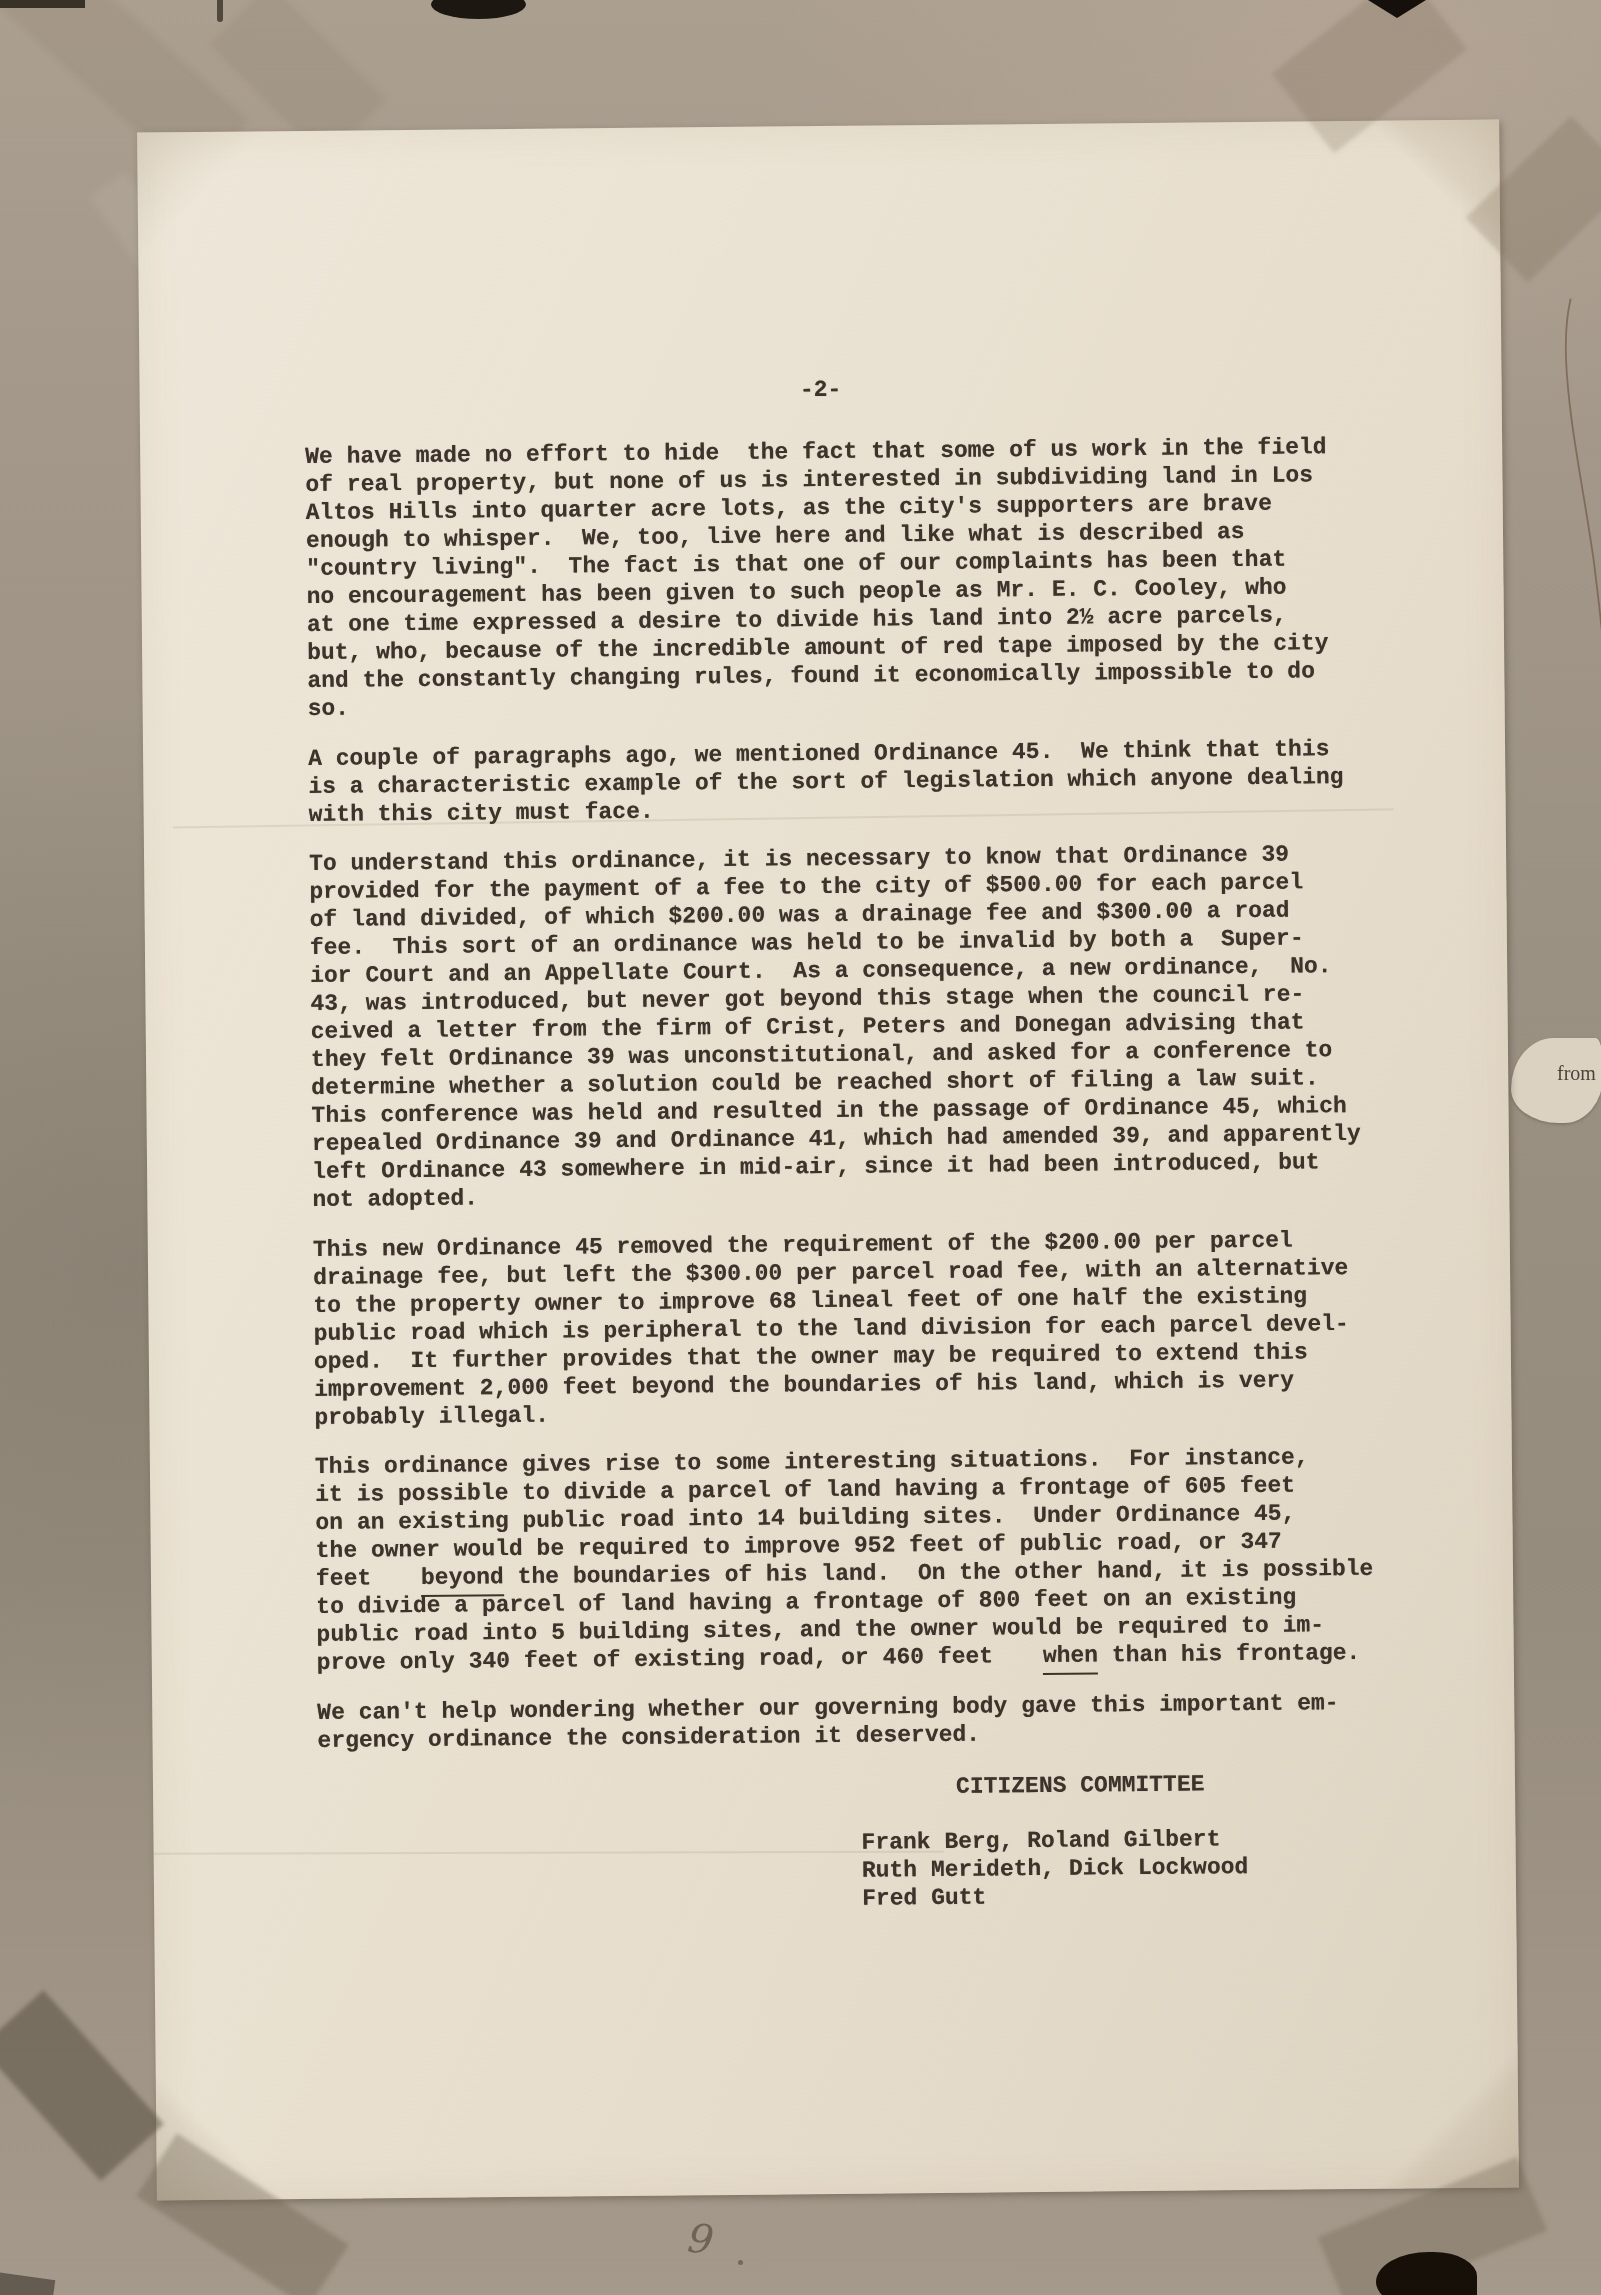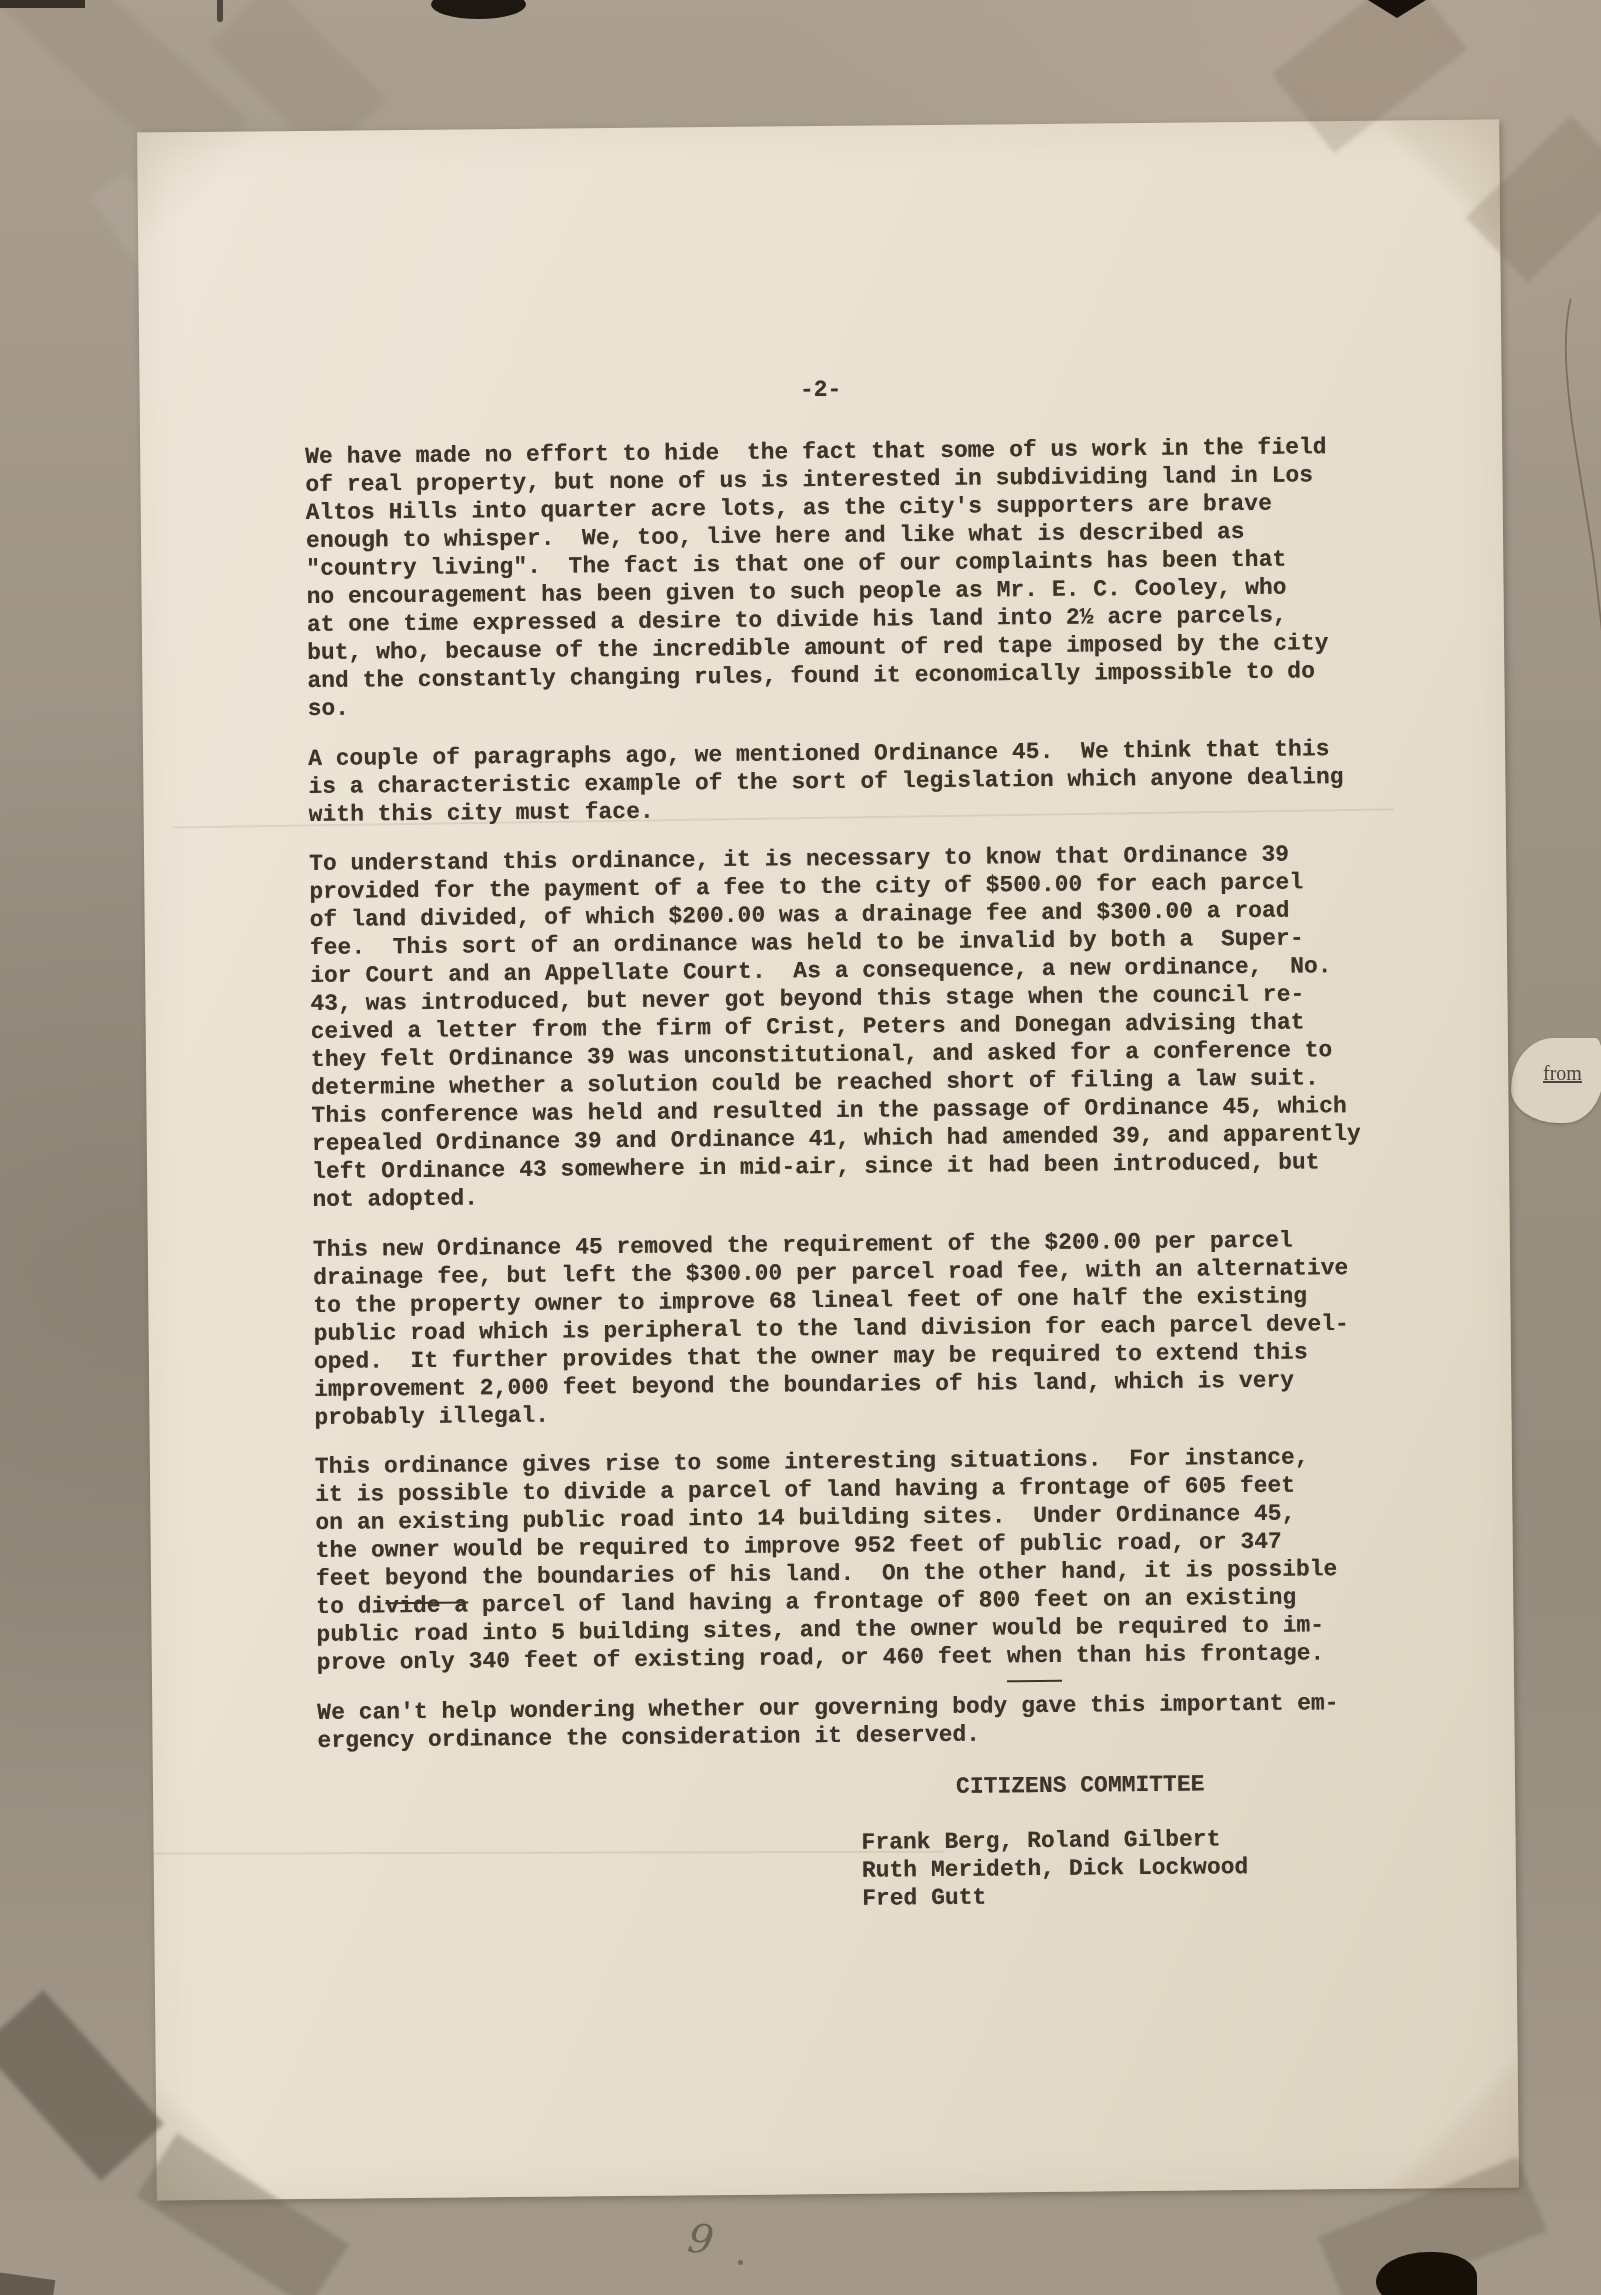--- a/index.html
+++ b/index.html
@@ -33,36 +33,36 @@
   .fold.br{right:0;bottom:0;width:223px;height:180px;
     background:linear-gradient(315deg,rgba(158,142,116,.32) 0%,rgba(158,142,116,.14) 28%,rgba(158,142,116,0) 35%);}
   .crease{position:absolute;height:2.2px;background:rgba(140,125,100,.16);filter:blur(0.7px);}
 
   
   .typed{font-family:"Liberation Mono",monospace;font-weight:700;color:#3e332a;
     text-shadow:0 0 0.7px rgba(62,51,42,.55);}
   .pagenum{position:absolute;left:0;top:251px;width:100%;text-align:center;font-size:23px;}
   .body{position:absolute;left:165px;top:312px;font-size:23px;line-height:28px;}
   .line{white-space:pre;height:28px;}
-  .line u{text-decoration:none;border-bottom:2.2px double #3e332a;padding-bottom:11px;}
+  .line u{text-decoration:none;border-bottom:2.2px double #3e332a;padding-bottom:4px;margin-left:36px;}
   .para{margin:0 0 21.5px 0;}
   .committee{position:absolute;left:803px;top:1649px;font-size:23px;}
   .names{position:absolute;left:708px;top:1703px;font-size:23px;line-height:28px;}
 
   
   .pencil9{position:absolute;left:688px;top:2216px;z-index:4;
     font-family:"DejaVu Serif",serif;font-style:italic;font-weight:400;
     font-size:40px;color:#6e6455;transform:rotate(7deg);}
   .pencil-dot{position:absolute;left:738px;top:2260px;width:5px;height:5px;border-radius:50%;
     background:rgba(90,80,68,.65);z-index:4;}
   .scrap{position:absolute;left:1511px;top:1038px;width:92px;height:85px;z-index:1;
     background:#dbd2c2;border-radius:46% 8% 42% 52%/60% 30% 55% 40%;
     box-shadow:0 1.4px 2.9px rgba(60,50,38,.3);}
-  .scrap-word{position:absolute;left:32px;top:24.4px;font-family:"Liberation Serif",serif;
-    font-size:20px;color:#50423a;text-decoration:underline;}
+  .scrap-word{position:absolute;left:46px;top:24.4px;font-family:"Liberation Serif",serif;
+    font-size:20px;color:#50423a;}
   .crack{position:absolute;left:1486px;top:273px;z-index:1;}
 
   .mark{position:absolute;z-index:4;}
 </style>
 </head>
 <body>
 
 <div class="photo">
 
   <div class="streak" style="left:-29px;top:14.4px;width:287px;height:83px;transform:rotate(42deg);background:rgba(125,112,92,.16);"></div>

